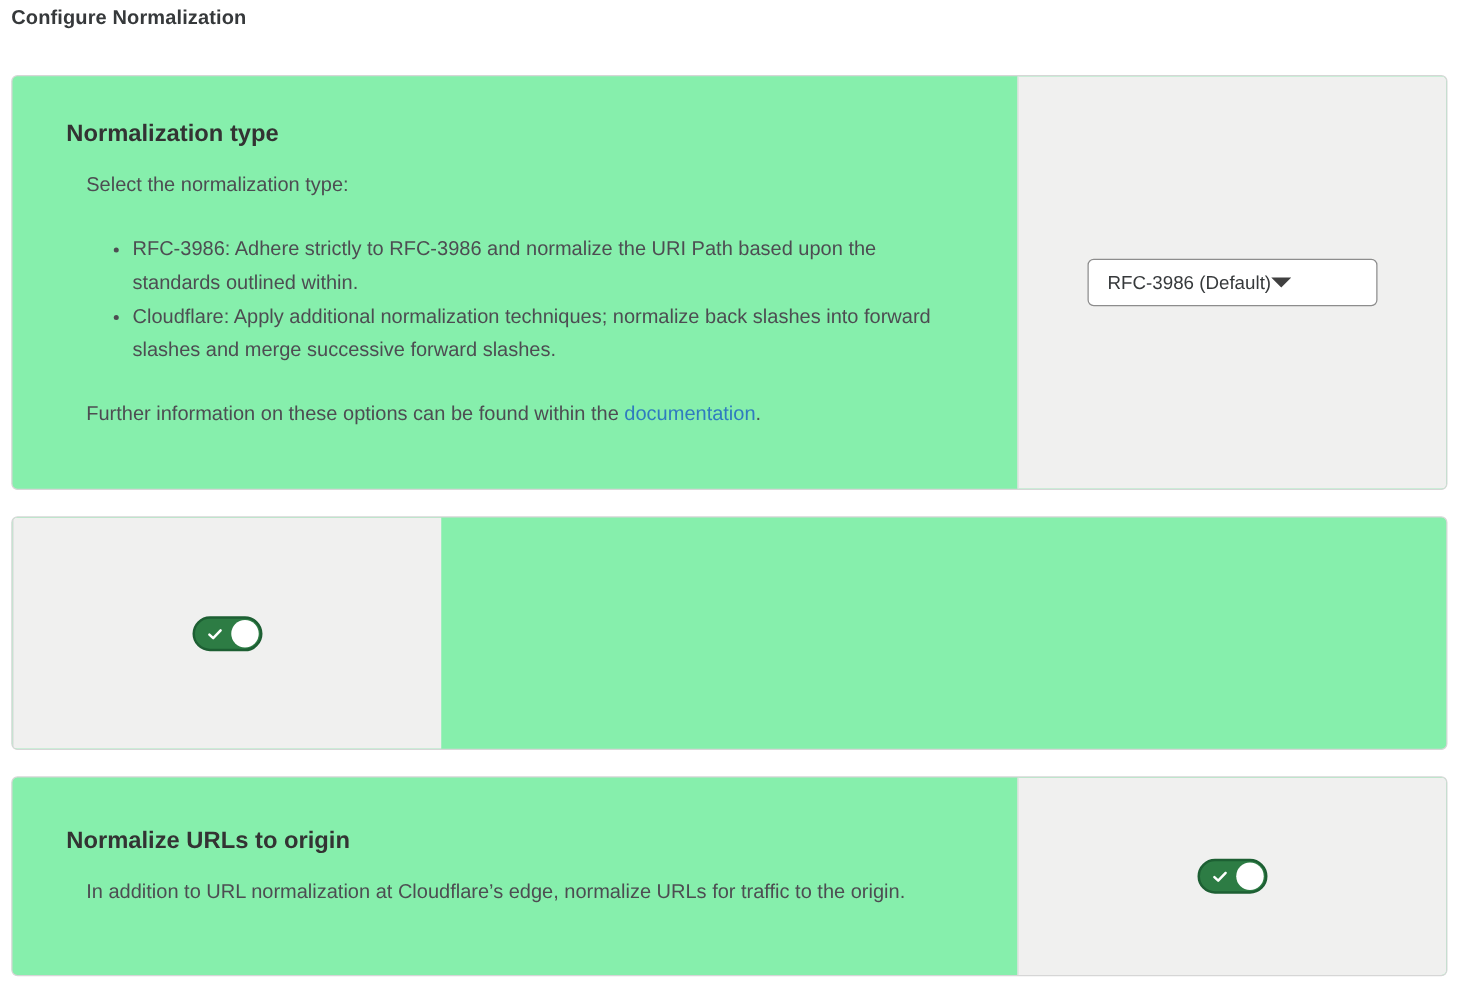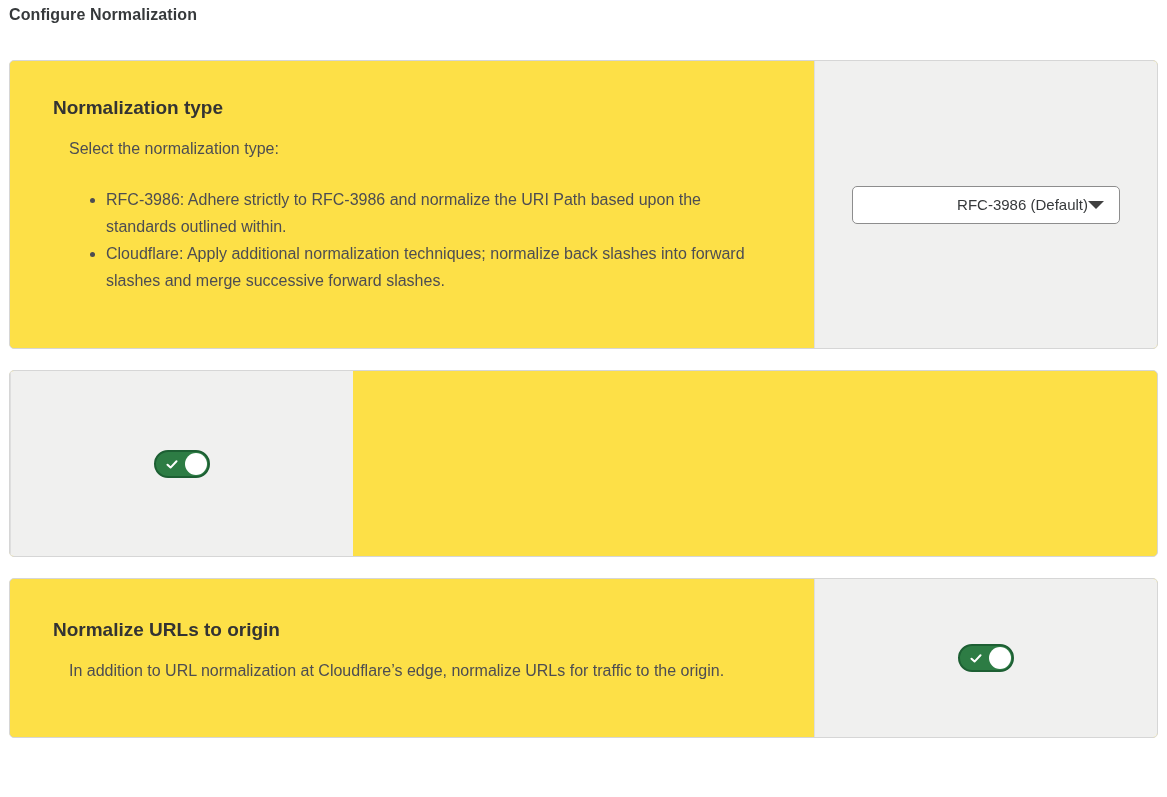--- a/index.html
+++ b/index.html
@@ -24,21 +24,21 @@
   }
   .cards {
     display: flex;
     flex-direction: column;
     gap: 21px;
   }
   .card {
     display: flex;
     border: 1px solid #d6d6d6;
     border-radius: 5px;
-    background: #fde047;
+    background: #86efac;
     overflow: hidden;
   }
   .card-left {
     flex: 1 1 auto;
     padding: 36px 40px 30px 43px;
   }
   .card-right {
     width: 343px;
     flex: 0 0 343px;
     background: #f0f0ef;
@@ -69,28 +69,28 @@
     line-height: 27px;
   }
   .footer-line { margin-top: 14px; }
   .doc-link {
     color: #2f7bbf;
     text-decoration: none;
     cursor: pointer;
   }
   
   .select-box {
-    width: 268px;
+    width: 232px;
     height: 38px;
     background: #ffffff;
     border: 1px solid #8d8d8d;
     border-radius: 5px;
     display: flex;
     align-items: center;
-    justify-content: flex-end;
+    justify-content: flex-start;
     padding: 0 15px;
     cursor: pointer;
   }
   .select-value {
     font-size: 15px;
     color: #36393b;
   }
   .caret-down {
     width: 0;
     height: 0;
@@ -136,20 +136,21 @@
   <div class="cards">
 
     <section class="card">
       <div class="card-left">
         <h2 class="card-heading">Normalization type</h2>
         <p>Select the normalization type:</p>
         <ul class="bullet-list">
           <li>RFC-3986: Adhere strictly to RFC-3986 and normalize the URI Path based upon the standards outlined within.</li>
           <li>Cloudflare: Apply additional normalization techniques; normalize back slashes into forward slashes and merge successive forward slashes.</li>
         </ul>
+        <p class="footer-line"><span>Further information on these options can be found within the </span><a class="doc-link">documentation</a><span>.</span></p>
       </div>
       <div class="card-right">
         <div class="select-box" role="combobox" aria-expanded="false">
           <span class="select-value">RFC-3986 (Default)</span>
           <span class="caret-down"></span>
         </div>
       </div>
     </section>
 
     <section class="card" style="min-height:187px;">

